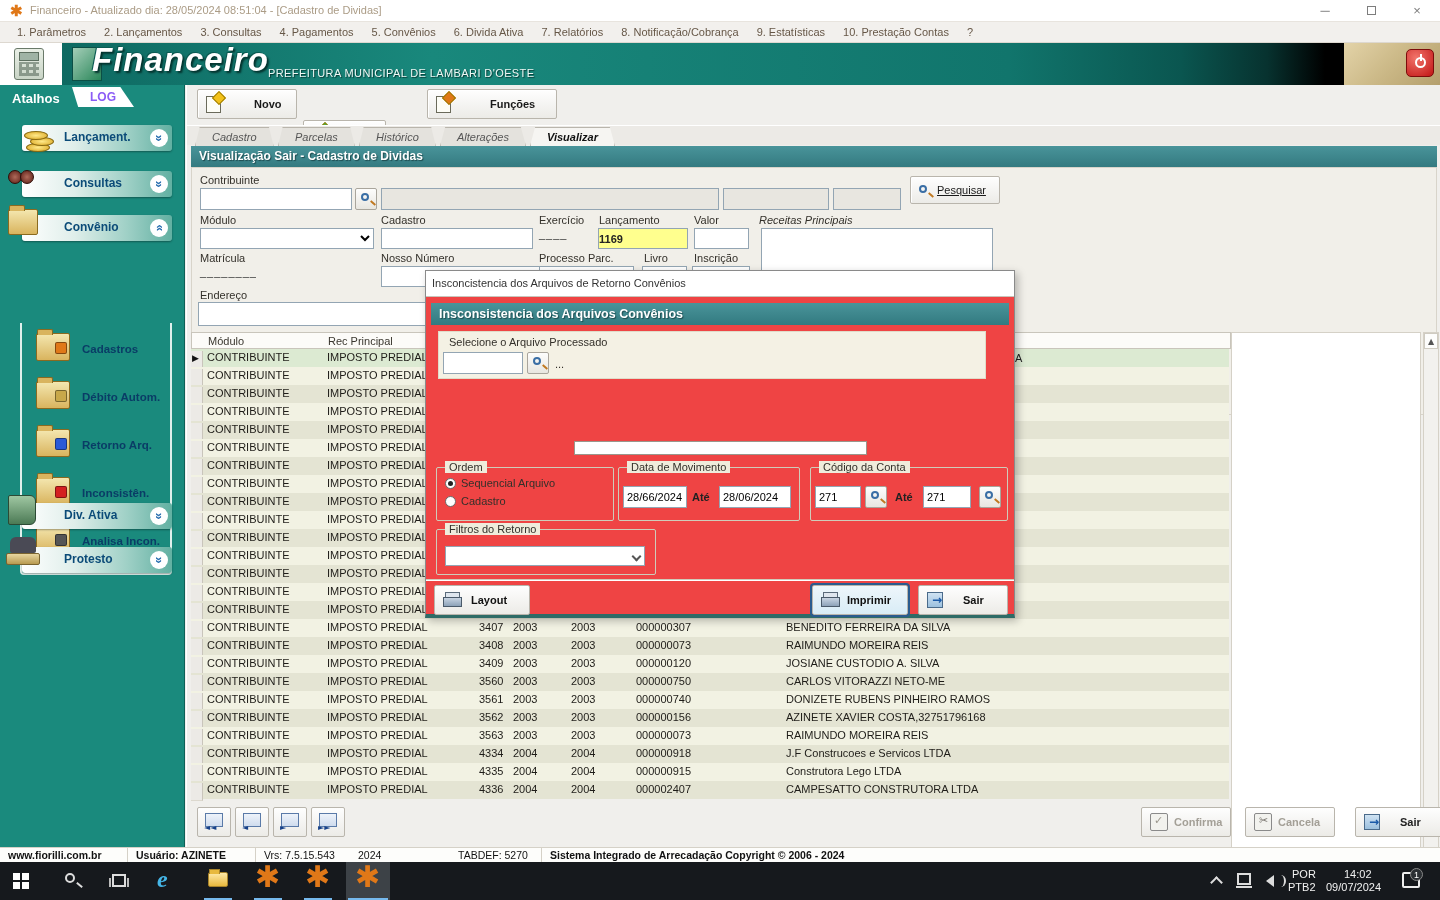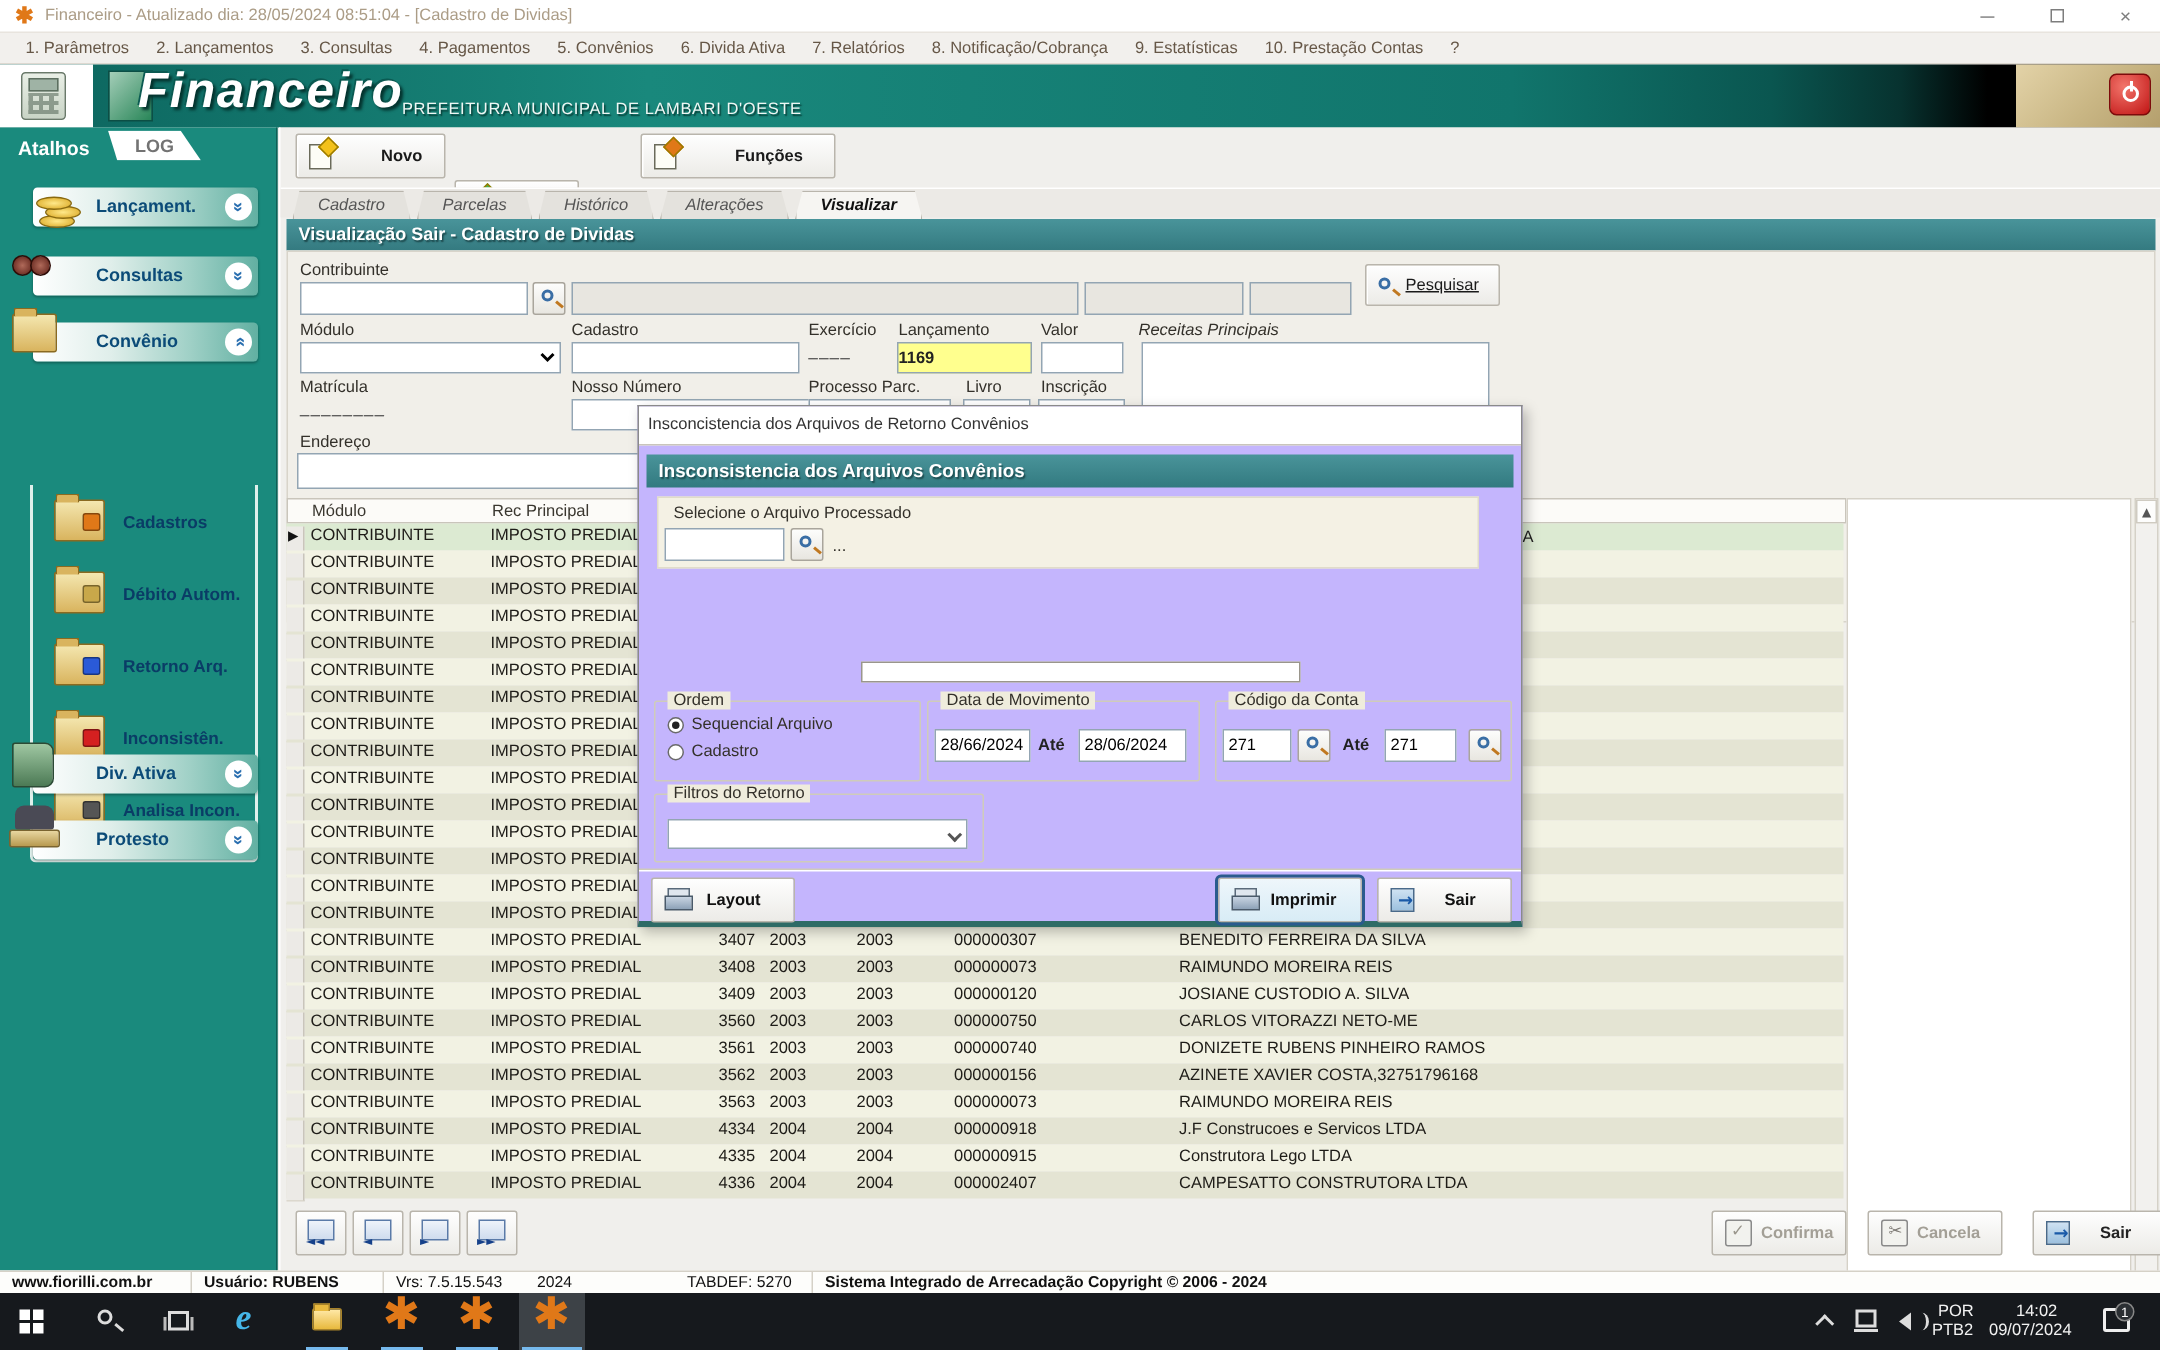--- a/index.html
+++ b/index.html
@@ -31,21 +31,21 @@
   #logo-deco { position:absolute; left:72px; top:4px; width:30px; height:34px; background:linear-gradient(135deg,#bfe0c8,#2e8b57); border:1px solid #0c4a40; opacity:.85; }
   #org-name { position:absolute; left:268px; top:24px; color:#eef7f4; font-size:11px; letter-spacing:.4px; text-shadow:1px 1px 1px #063a34; }
   #banner-money { position:absolute; right:0; top:0; width:96px; height:42px; background:linear-gradient(135deg,#e3d3a8,#c9b684 55%,#b49f6d); }
   #power-btn { position:absolute; right:6px; top:6px; width:28px; height:28px; border-radius:5px; background:radial-gradient(circle at 35% 30%,#f2756b,#c01414); border:1px solid #7d0b0b; }
   .power-glyph { position:absolute; left:8px; top:7px; width:11px; height:11px; border:2px solid #fff; border-radius:50%; }
   .power-glyph:after { content:""; position:absolute; left:3px; top:-5px; width:2px; height:7px; background:#fff; }
 
   
   #sidebar { top:85px; left:0; width:185px; height:762px; background:#1a8a7d; border-right:1px solid #0e5f56; }
   #atalhos { position:absolute; left:12px; top:6px; color:#fff; font-weight:bold; font-size:13px; }
-  #log-tab { position:absolute; left:72px; top:2px; width:62px; height:20px; background:#fff; color:#737373; font-weight:bold; font-size:12px; text-align:center; line-height:20px; clip-path:polygon(0 0,78% 0,100% 100%,10% 100%); }
+  #log-tab { position:absolute; left:72px; top:2px; width:62px; height:20px; background:#fff; color:#8b5cf6; font-weight:bold; font-size:12px; text-align:center; line-height:20px; clip-path:polygon(0 0,78% 0,100% 100%,10% 100%); }
   .side-group { position:absolute; left:22px; width:150px; height:26px; border-radius:3px;
      background:linear-gradient(90deg,#ffffff 0%,#dfeeea 35%,#9fd0c6 70%,#62b0a2 100%); box-shadow:0 1px 2px rgba(0,0,0,.35); }
   .side-group .lbl { position:absolute; left:42px; top:5px; font-weight:bold; color:#0b4b78; font-size:12px; }
   .side-ico { position:absolute; left:-16px; top:-9px; width:40px; height:36px; }
   .chev-badge { position:absolute; right:4px; top:4px; width:18px; height:18px; background:#fff; border-radius:50%; color:#2a6fb0; text-align:center; }
   .chev-badge span { display:inline-block; transform:rotate(90deg); font-weight:bold; font-size:12px; line-height:18px; }
   .chev-badge.up span { transform:rotate(-90deg); }
   #convenio-panel { position:absolute; left:20px; top:238px; width:152px; height:252px; border:2px solid #dff0ec; border-top:none; border-radius:0 0 4px 4px; }
   .child-item { position:absolute; left:14px; width:130px; height:40px; }
   .child-item .lbl { position:absolute; left:46px; top:12px; font-weight:bold; color:#0a3c66; font-size:11.5px; }
@@ -104,21 +104,21 @@
   
   .navbtn { position:absolute; top:0; width:34px; height:30px; background:linear-gradient(#fefefe,#ecebe7); border:1px solid #b9b5ac; border-radius:2px; }
   .nav-ico { position:absolute; left:7px; top:5px; width:18px; height:14px; border:1px solid #5a7aa8; background:linear-gradient(#eef3fa,#cfdcee); }
   .nav-ico:after { content:attr(data-ch); position:absolute; left:-2px; bottom:-6px; font-size:8px; color:#16418a; font-weight:bold; font-family:"DejaVu Sans",sans-serif; }
   .actbtn { position:absolute; top:0; height:30px; background:linear-gradient(#fefefe,#ecebe7); border:1px solid #b9b5ac; border-radius:2px; }
   .actbtn .lbl { position:absolute; top:8px; font-weight:bold; }
   .actbtn.disabled .lbl { color:#a39f96; }
   .sq-ico { position:absolute; left:8px; top:5px; width:18px; height:18px; border:1px solid #8a8a8a; background:#f2f2ee; border-radius:2px; }
 
   
-  #dialog { top:270px; left:425px; width:590px; height:348px; background:#c4b5fd; border:1px solid #8a8a8a; box-shadow:3px 3px 8px rgba(0,0,0,.25); border-bottom:4px solid #2e6b66; z-index:50; }
+  #dialog { top:270px; left:425px; width:590px; height:348px; background:#ef4444; border:1px solid #8a8a8a; box-shadow:3px 3px 8px rgba(0,0,0,.25); border-bottom:4px solid #2e6b66; z-index:50; }
   #dlg-titlebar { position:absolute; left:0; top:0; width:588px; height:26px; background:#fff; border-bottom:1px solid #c9c5bb; }
   #dlg-title { position:absolute; left:6px; top:6px; color:#333; }
   #dlg-header { position:absolute; left:5px; top:32px; width:578px; height:22px; background:linear-gradient(#4a949a,#327a80); color:#fff; font-weight:bold; font-size:12.5px; line-height:22px; padding-left:8px; text-shadow:1px 1px 1px #1d4a4e; }
   #dlg-filebox { position:absolute; left:12px; top:60px; width:548px; height:48px; background:#f4f1e4; border:1px solid #e0dcc9; }
   .grpbox { position:absolute; border:1px solid #cfccba; border-radius:2px; }
   .grplbl { position:absolute; top:-7px; left:8px; background:#efecdc; padding:0 4px; color:#33302a; }
   .radio { position:absolute; width:11px; height:11px; border:1px solid #6a6a6a; border-radius:50%; background:#fff; }
   .radio.on:after { content:""; position:absolute; left:2px; top:2px; width:5px; height:5px; background:#222; border-radius:50%; }
   #dlg-progress { position:absolute; left:148px; top:170px; width:293px; height:14px; background:#fff; border:1px solid #9a968c; }
   .ate { font-weight:bold; color:#222; }
@@ -664,21 +664,21 @@
     <span class="lbl" style="left:34px;">Imprimir</span>
   </div>
   <div class="dlgbtn" style="left:492px;top:314px;width:90px;">
     <div class="exit-ico"></div>
     <span class="lbl" style="left:44px;">Sair</span>
   </div>
 </div>
 
 <div class="abs" id="statusbar">
   <span class="stseg b" style="width:128px;">www.fiorilli.com.br</span>
-  <span class="stseg b" style="width:128px;">Usuário: RUBENS</span>
+  <span class="stseg b" style="width:128px;">Usuário: AZINETE</span>
   <span class="stseg" style="width:94px;border-right:none;">Vrs: 7.5.15.543</span>
   <span class="stseg" style="width:100px;border-right:none;">2024</span>
   <span class="stseg" style="width:92px;">TABDEF: 5270</span>
   <span class="stseg b" style="border-right:none;">Sistema Integrado de Arrecadação Copyright © 2006 - 2024</span>
 </div>
 
 <div class="abs" id="taskbar">
   <div class="tb-ico" style="left:0;">
       <div class="winlogo">
         <i></i>

